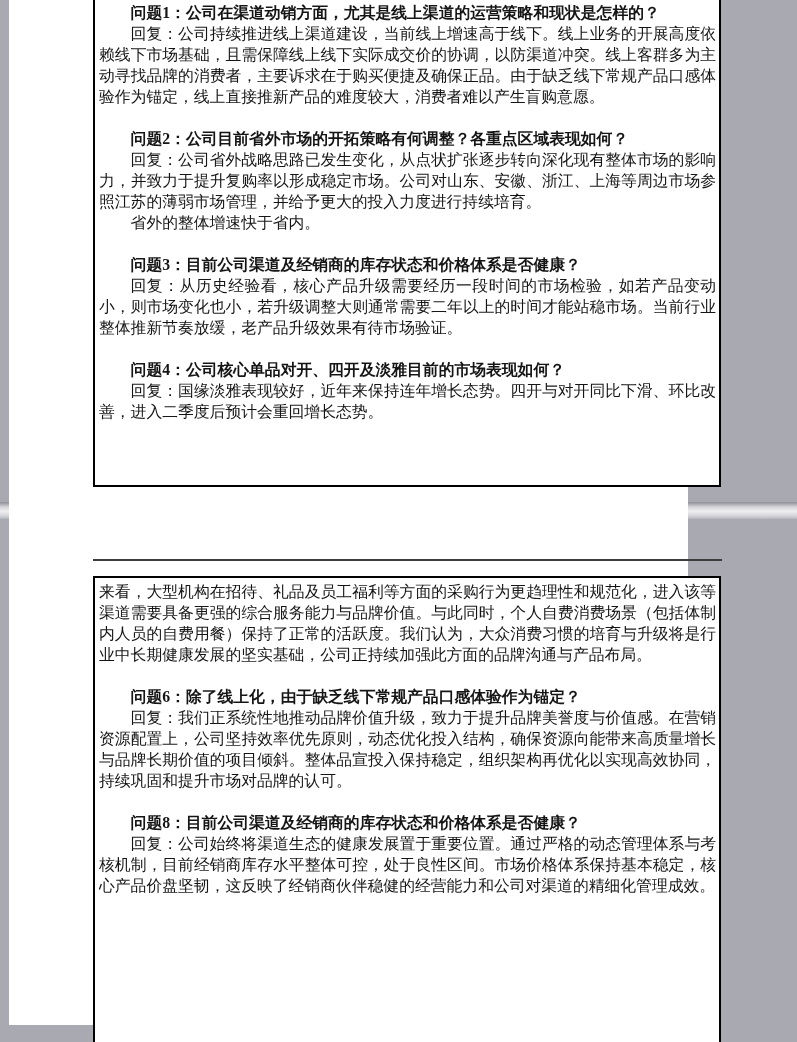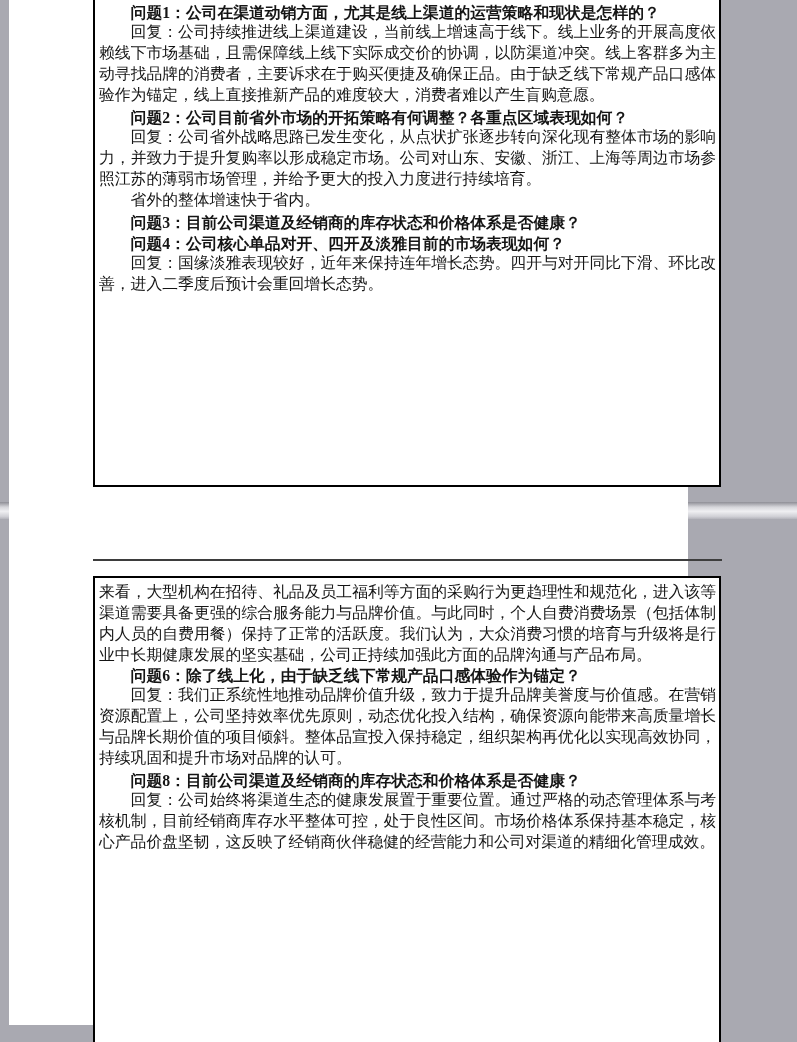--- a/index.html
+++ b/index.html
@@ -47,41 +47,42 @@
     width: 628px; height: 470px;
     padding: 3px 3px 0 4px;
   }
   .header-rule {
     position: absolute;
     left: 84px; top: 57px;
     width: 629px; height: 2px;
     background: #3d3d3d;
   }
   .content-box p { margin: 0; }
-  .qa-block + .qa-block, .continuation + .qa-block { }
+  .qa-block + .qa-block, .continuation + .qa-block { margin-top: 21px; }
   .q { font-weight: bold; text-indent: 2em; }
-  .a { text-indent: 2em; font-family: Liberation Mono, monospace; }
+  .a { text-indent: 2em; }
   .continuation p { text-indent: 0; }
 </style>
 </head>
 <body>
 
 <div class="page page1">
   <div class="content-box box1">
     <div class="qa-block">
       <p class="q">问题1：公司在渠道动销方面，尤其是线上渠道的运营策略和现状是怎样的？</p>
       <p class="a">回复：公司持续推进线上渠道建设，当前线上增速高于线下。线上业务的开展高度依赖线下市场基础，且需保障线上线下实际成交价的协调，以防渠道冲突。线上客群多为主动寻找品牌的消费者，主要诉求在于购买便捷及确保正品。由于缺乏线下常规产品口感体验作为锚定，线上直接推新产品的难度较大，消费者难以产生盲购意愿。</p>
     </div>
     <div class="qa-block">
       <p class="q">问题2：公司目前省外市场的开拓策略有何调整？各重点区域表现如何？</p>
       <p class="a">回复：公司省外战略思路已发生变化，从点状扩张逐步转向深化现有整体市场的影响力，并致力于提升复购率以形成稳定市场。公司对山东、安徽、浙江、上海等周边市场参照江苏的薄弱市场管理，并给予更大的投入力度进行持续培育。</p>
       <p class="a">省外的整体增速快于省内。</p>
     </div>
     <div class="qa-block">
       <p class="q">问题3：目前公司渠道及经销商的库存状态和价格体系是否健康？</p>
+      <p class="a">回复：从历史经验看，核心产品升级需要经历一段时间的市场检验，如若产品变动小，则市场变化也小，若升级调整大则通常需要二年以上的时间才能站稳市场。当前行业整体推新节奏放缓，老产品升级效果有待市场验证。</p>
     </div>
     <div class="qa-block">
       <p class="q">问题4：公司核心单品对开、四开及淡雅目前的市场表现如何？</p>
       <p class="a">回复：国缘淡雅表现较好，近年来保持连年增长态势。四开与对开同比下滑、环比改善，进入二季度后预计会重回增长态势。</p>
     </div>
   </div>
 </div>
 
 <div class="page-gap"></div>
 

